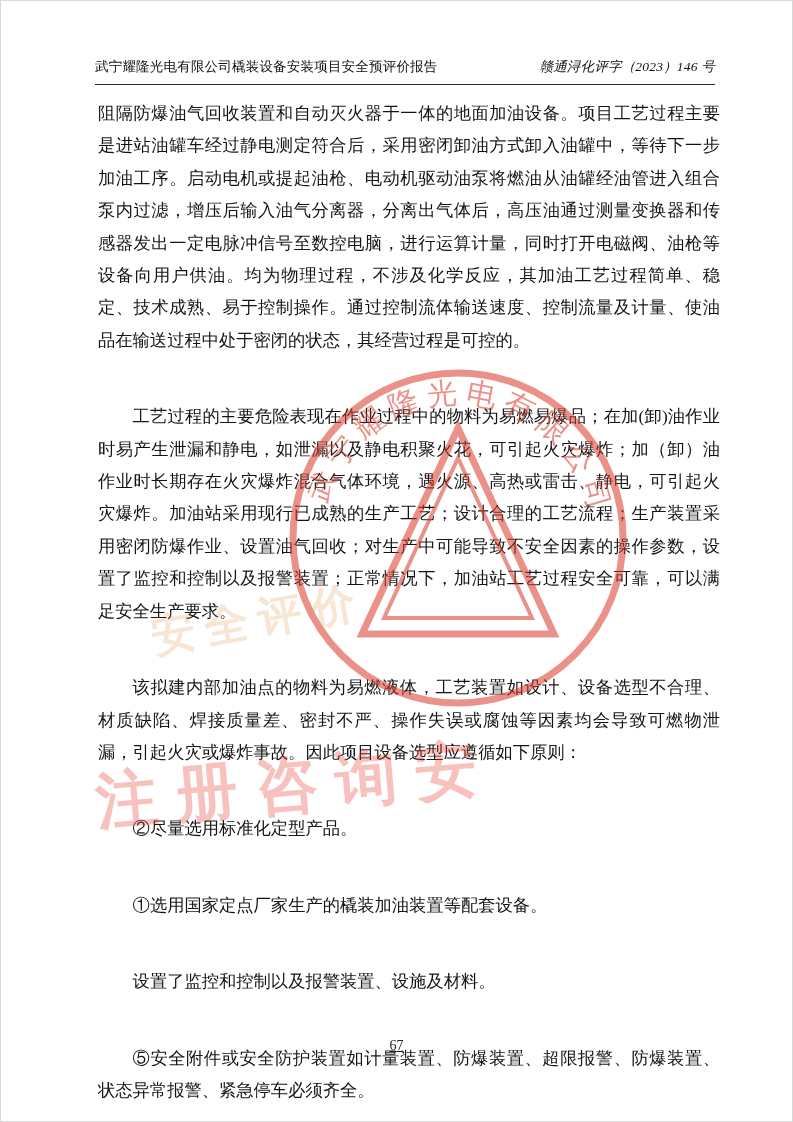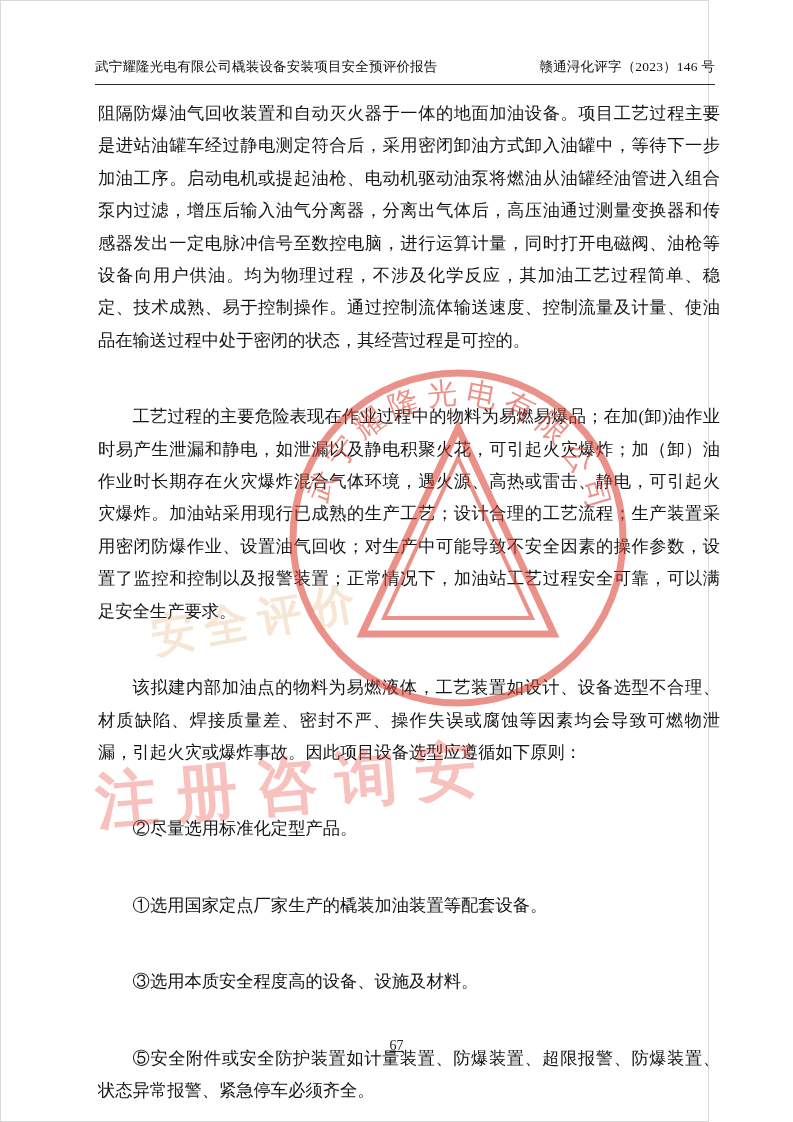--- a/index.html
+++ b/index.html
@@ -11,41 +11,42 @@
     height: 1122px;
     background: #ffffff;
     font-family: "Liberation Serif", serif;
     color: #1a1a1a;
     position: relative;
     overflow: hidden;
   }
   .page {
     position: absolute;
     inset: 0;
-    width: 709px;
+    width: 793px;
     height: 1122px;
   }
   
   .header {
     position: absolute;
     top: 58px;
     left: 95px;
     width: 620px;
     display: flex;
     justify-content: space-between;
     align-items: flex-end;
     font-size: 13.5px;
     font-family: "Liberation Serif", serif;
     color: #111;
   }
   .header .hdr-left {
     letter-spacing: 0.2px;
   }
   .header .hdr-right {
     letter-spacing: 0.2px;
+    font-style: italic;
   }
   .header-rule {
     position: absolute;
     top: 84px;
     left: 95px;
     width: 620px;
     height: 1px;
     background: #2a2a2a;
   }
   
@@ -144,21 +145,21 @@
     <div class="hdr-right">赣通浔化评字（2023）146 号</div>
   </div>
   <div class="header-rule"></div>
 
   <div class="content">
     <p>阻隔防爆油气回收装置和自动灭火器于一体的地面加油设备。项目工艺过程主要是进站油罐车经过静电测定符合后，采用密闭卸油方式卸入油罐中，等待下一步加油工序。启动电机或提起油枪、电动机驱动油泵将燃油从油罐经油管进入组合泵内过滤，增压后输入油气分离器，分离出气体后，高压油通过测量变换器和传感器发出一定电脉冲信号至数控电脑，进行运算计量，同时打开电磁阀、油枪等设备向用户供油。均为物理过程，不涉及化学反应，其加油工艺过程简单、稳定、技术成熟、易于控制操作。通过控制流体输送速度、控制流量及计量、使油品在输送过程中处于密闭的状态，其经营过程是可控的。</p>
     <p class="indent">工艺过程的主要危险表现在作业过程中的物料为易燃易爆品；在加(卸)油作业时易产生泄漏和静电，如泄漏以及静电积聚火花，可引起火灾爆炸；加（卸）油作业时长期存在火灾爆炸混合气体环境，遇火源、高热或雷击、静电，可引起火灾爆炸。加油站采用现行已成熟的生产工艺；设计合理的工艺流程；生产装置采用密闭防爆作业、设置油气回收；对生产中可能导致不安全因素的操作参数，设置了监控和控制以及报警装置；正常情况下，加油站工艺过程安全可靠，可以满足安全生产要求。</p>
     <p class="indent">该拟建内部加油点的物料为易燃液体，工艺装置如设计、设备选型不合理、材质缺陷、焊接质量差、密封不严、操作失误或腐蚀等因素均会导致可燃物泄漏，引起火灾或爆炸事故。因此项目设备选型应遵循如下原则：</p>
     <p class="indent">②尽量选用标准化定型产品。</p>
     <p class="indent">①选用国家定点厂家生产的橇装加油装置等配套设备。</p>
-    <p class="indent">③选用本质安全程度高的设备、设施及材料。</p>
+    <p class="indent">设置了监控和控制以及报警装置、设施及材料。</p>
     <p class="indent">⑤安全附件或安全防护装置如计量装置、防爆装置、超限报警、防爆装置、状态异常报警、紧急停车必须齐全。</p>
   </div>
 
   <div class="stamp">
     <svg viewBox="0 0 345 345" xmlns="http://www.w3.org/2000/svg">
       <circle cx="172" cy="172" r="165" fill="none" stroke="#d93a2b" stroke-width="7"></circle>
       <path d="M172 62 L268 268 L76 268 Z" fill="none" stroke="#d93a2b" stroke-width="7"></path>
       <path d="M172 92 L246 252 L98 252 Z" fill="none" stroke="#d93a2b" stroke-width="4"></path>
       <defs>
         <path id="sealArc" d="M 37 172 A 135 135 0 0 1 307 172"></path>

